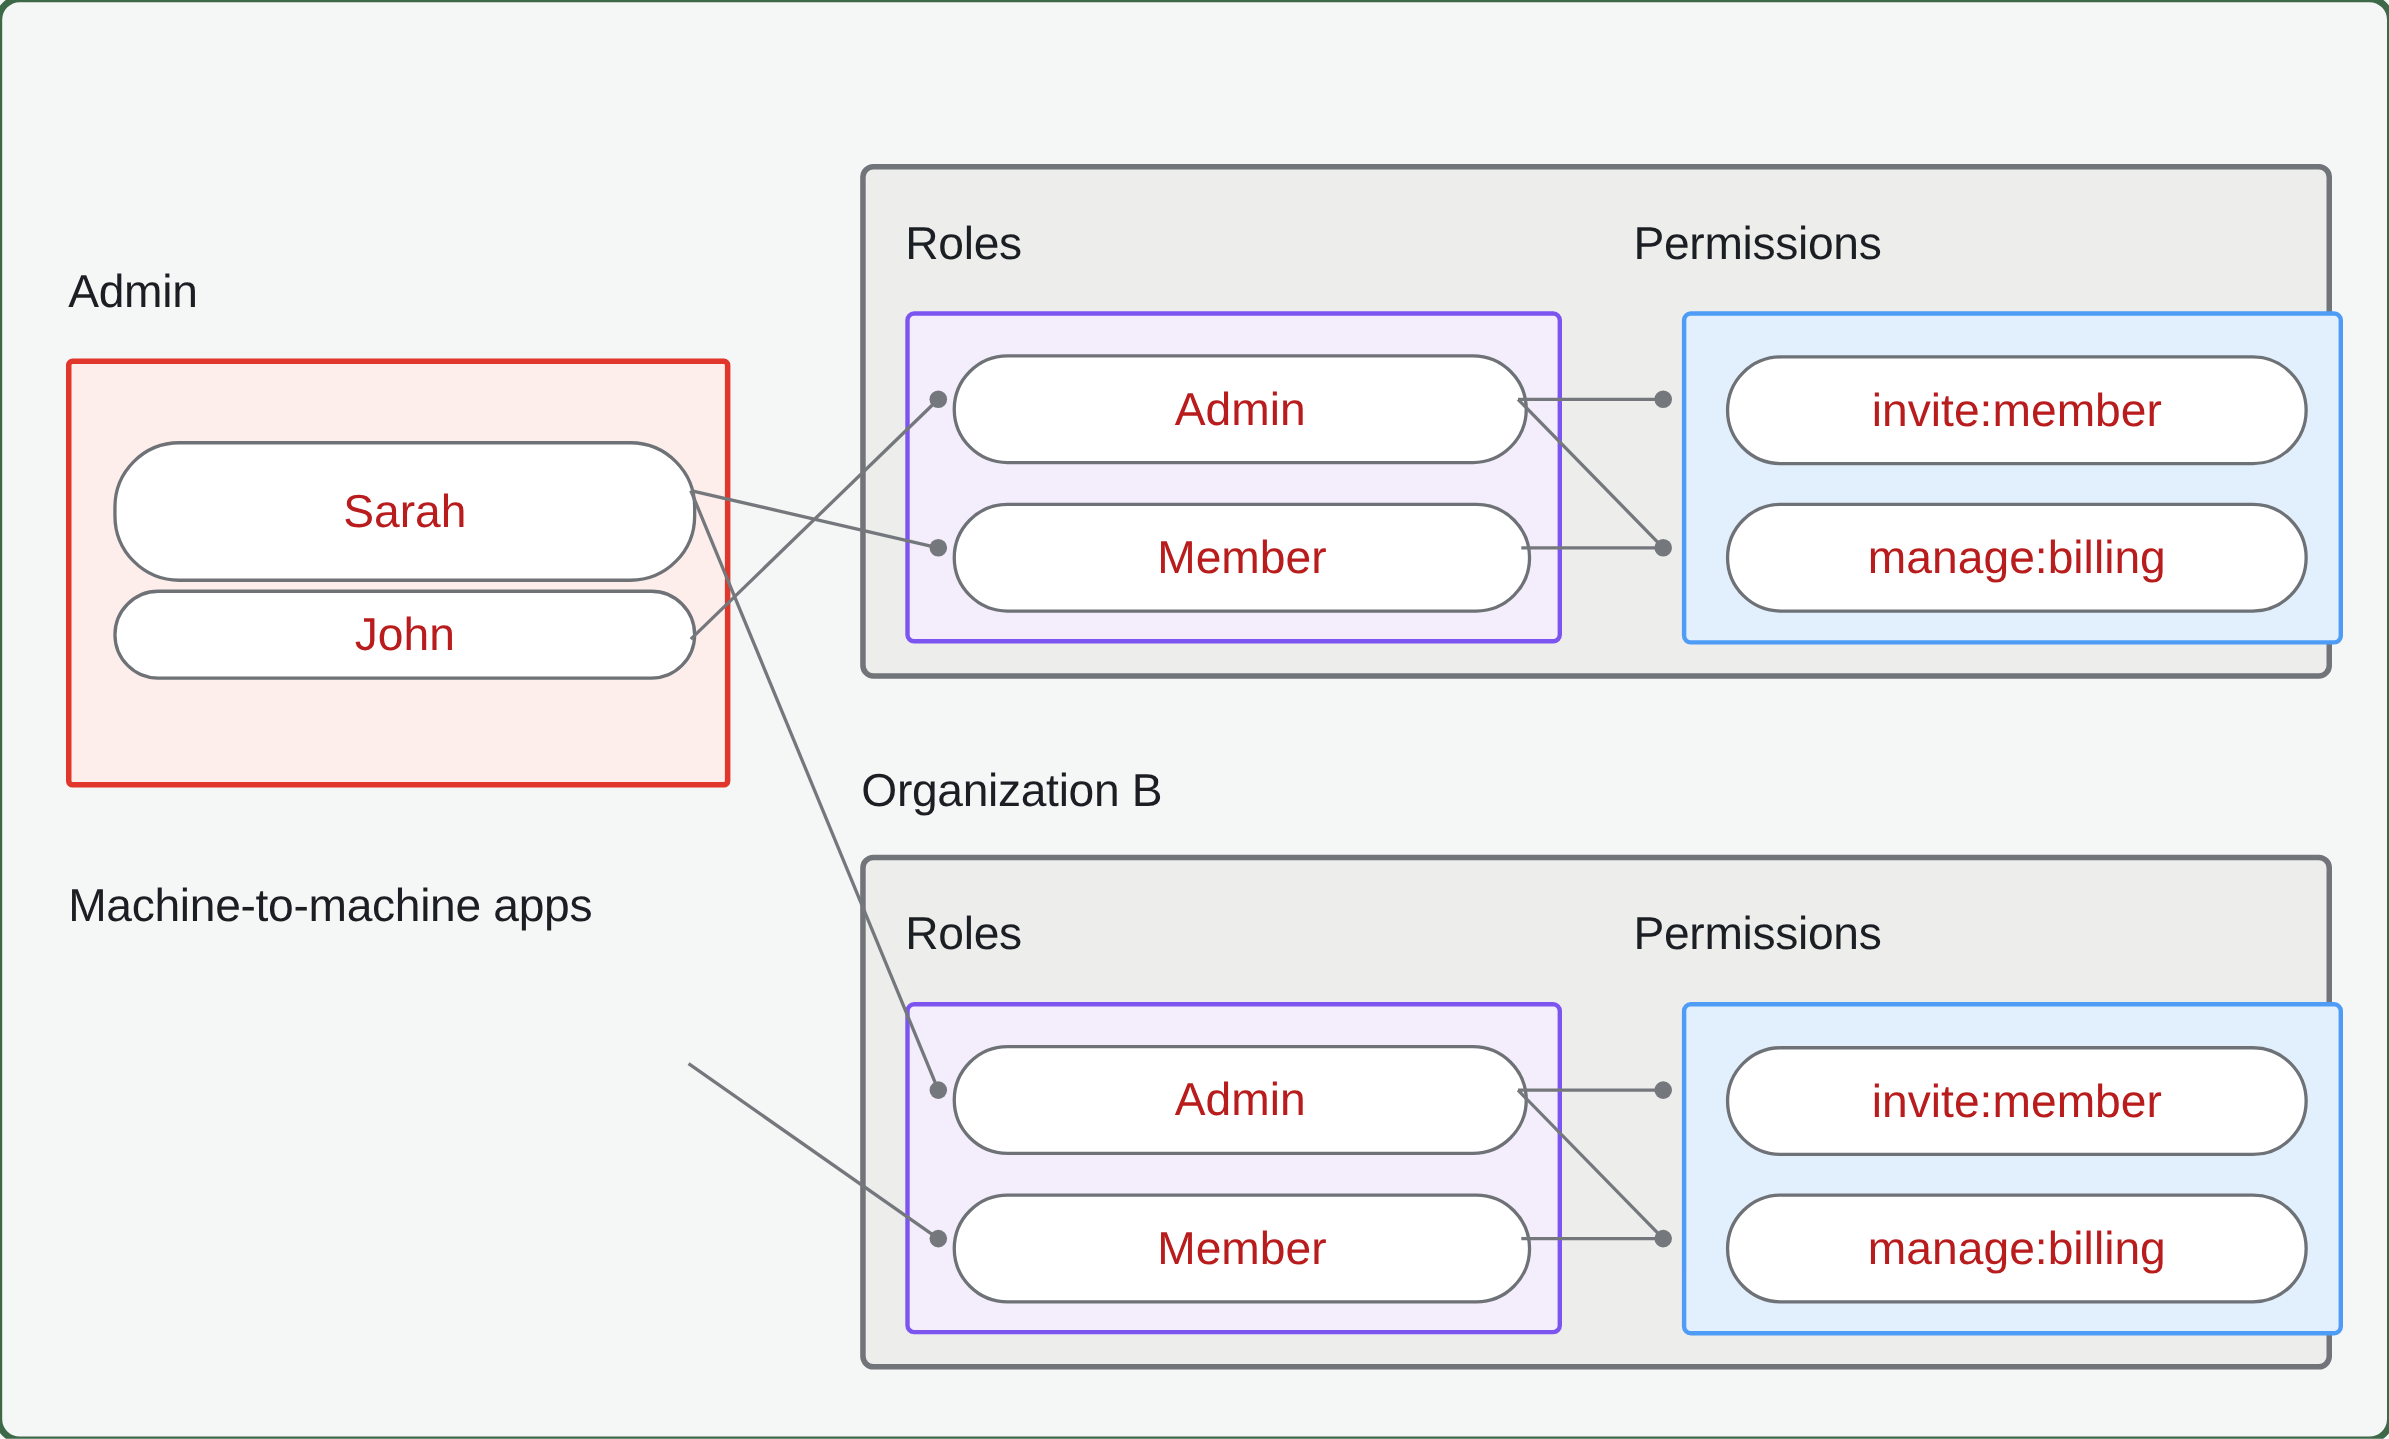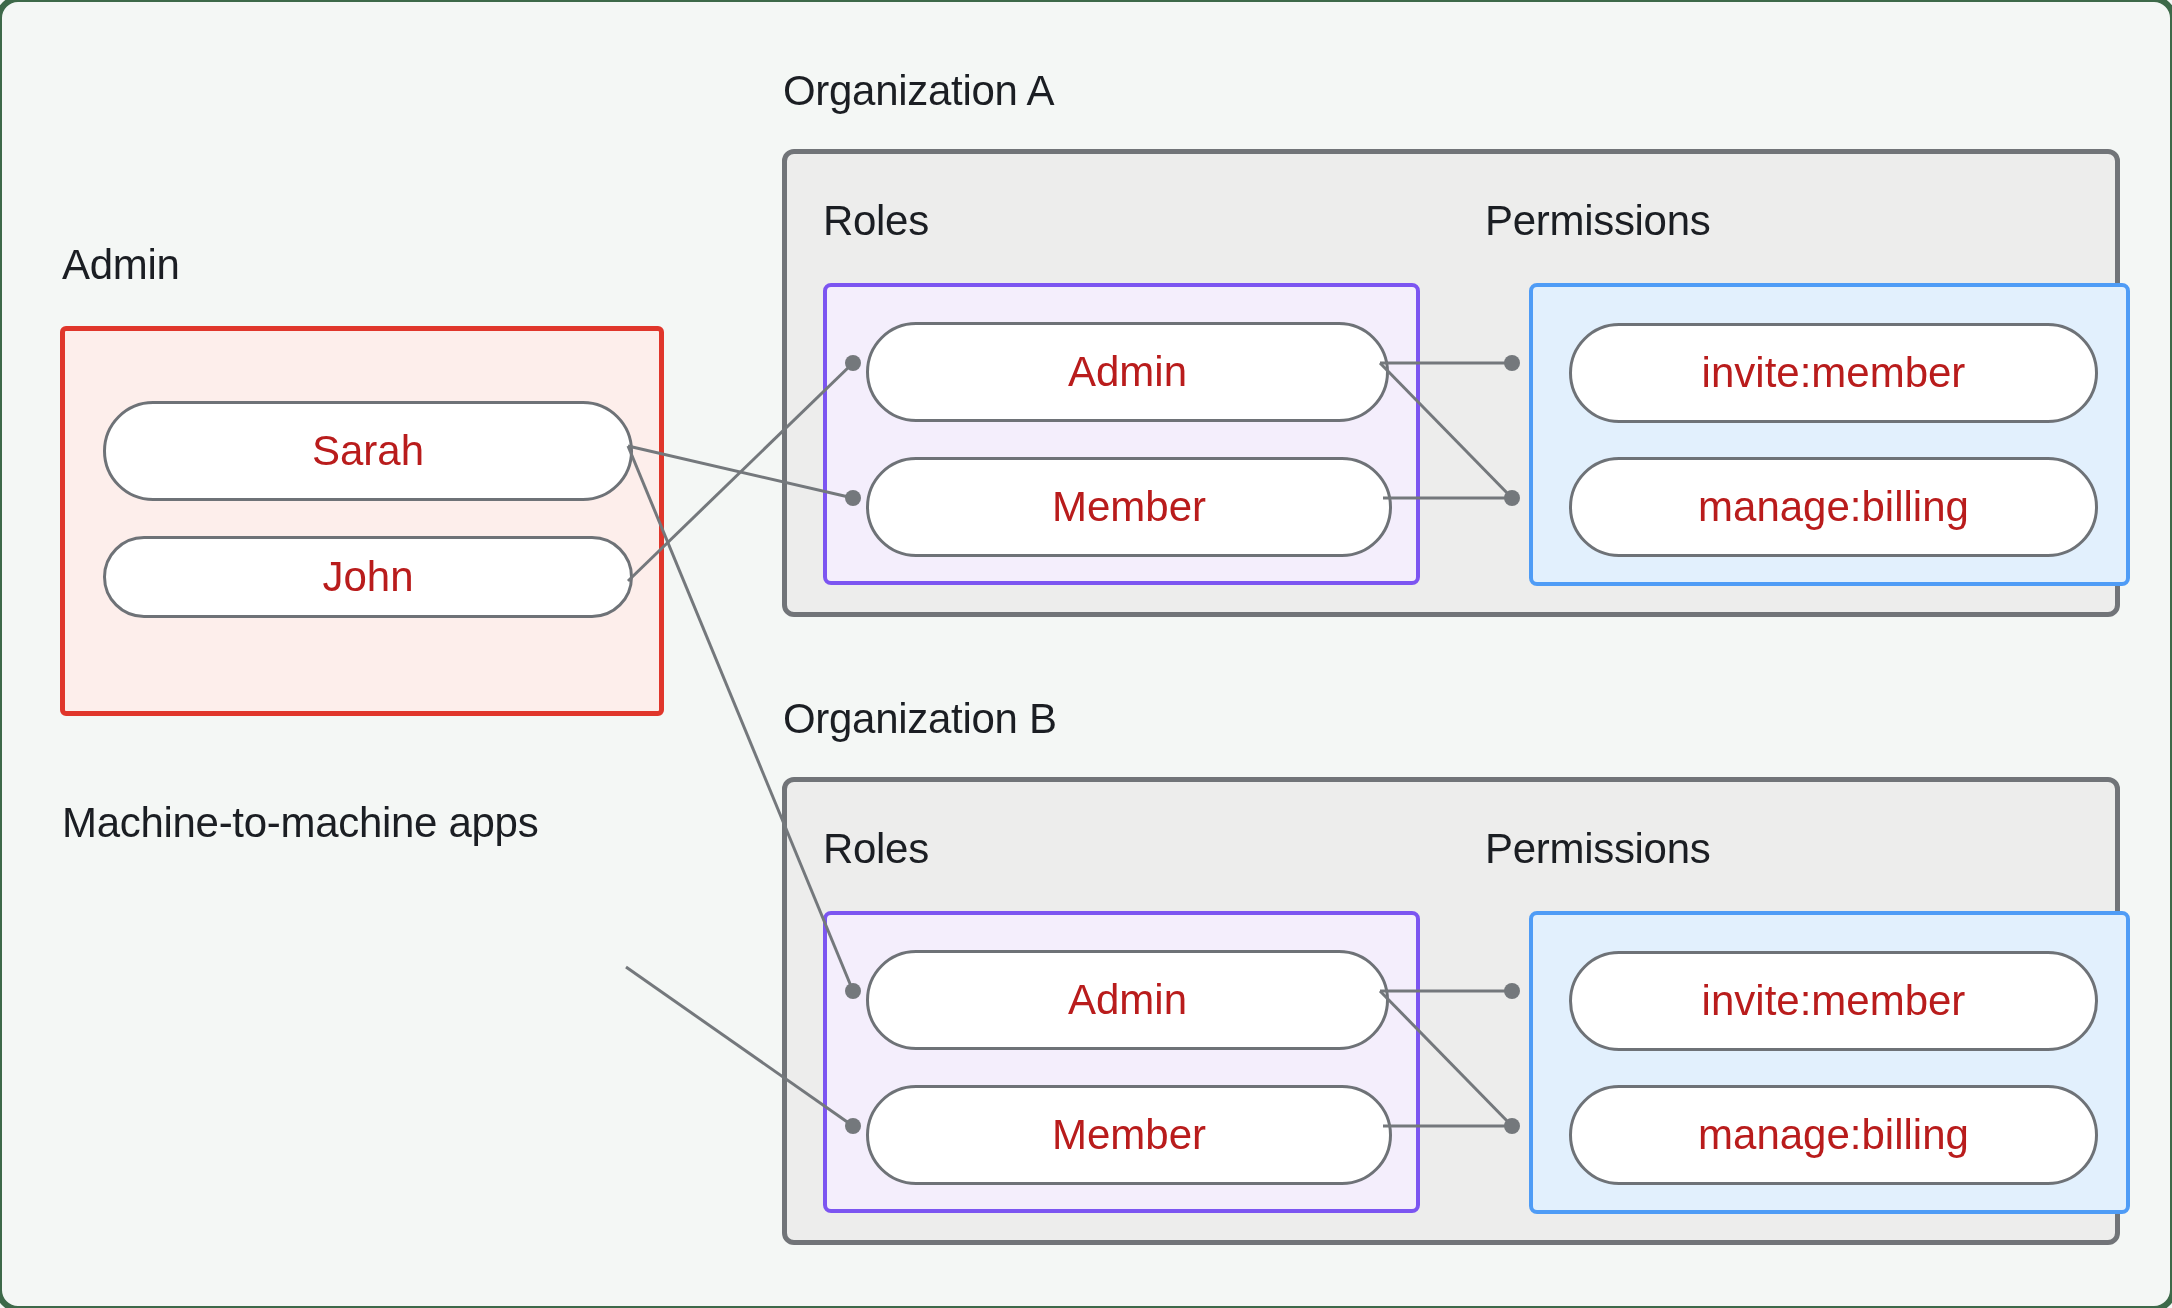--- a/index.html
+++ b/index.html
@@ -122,27 +122,26 @@
     <circle cx="853" cy="991" r="8"></circle>
     <circle cx="853" cy="1126" r="8"></circle>
     <circle cx="1512" cy="363" r="8"></circle>
     <circle cx="1512" cy="498" r="8"></circle>
     <circle cx="1512" cy="991" r="8"></circle>
     <circle cx="1512" cy="1126" r="8"></circle>
   </svg>
 
   <div class="section-label" style="left:62px;top:240px;">Admin</div>
   <div class="group-box users-box" style="left:60px;top:326px;width:604px;height:390px;">
-    <div class="pill" style="left:38px;top:70px;width:530px;height:100px;">Sarah</div>
+    <div class="pill" style="left:38px;top:70px;width:530px;height:128px;">Sarah</div>
     <div class="pill" style="left:38px;top:205px;width:530px;height:82px;">John</div>
   </div>
 
   <div class="section-label" style="left:62px;top:798px;">Machine-to-machine apps</div>
 
-  <div class="section-label" style="left:783px;top:66px;">Organization A</div>
   <div class="org-box" style="left:782px;top:149px;width:1338px;height:468px;">
     <div class="sub-label" style="left:36px;top:42px;">Roles</div>
     <div class="sub-label" style="left:698px;top:42px;">Permissions</div>
     <div class="sub-box roles-box" style="left:36px;top:129px;width:597px;height:302px;">
       <div class="pill" style="left:39px;top:35px;width:523px;height:100px;">Admin</div>
       <div class="pill" style="left:39px;top:170px;width:526px;height:100px;">Member</div>
     </div>
     <div class="sub-box perms-box" style="left:698px;top:129px;width:601px;height:303px;">
       <div class="pill" style="left:36px;top:36px;width:529px;height:100px;">invite:member</div>
       <div class="pill" style="left:36px;top:170px;width:529px;height:100px;">manage:billing</div>

